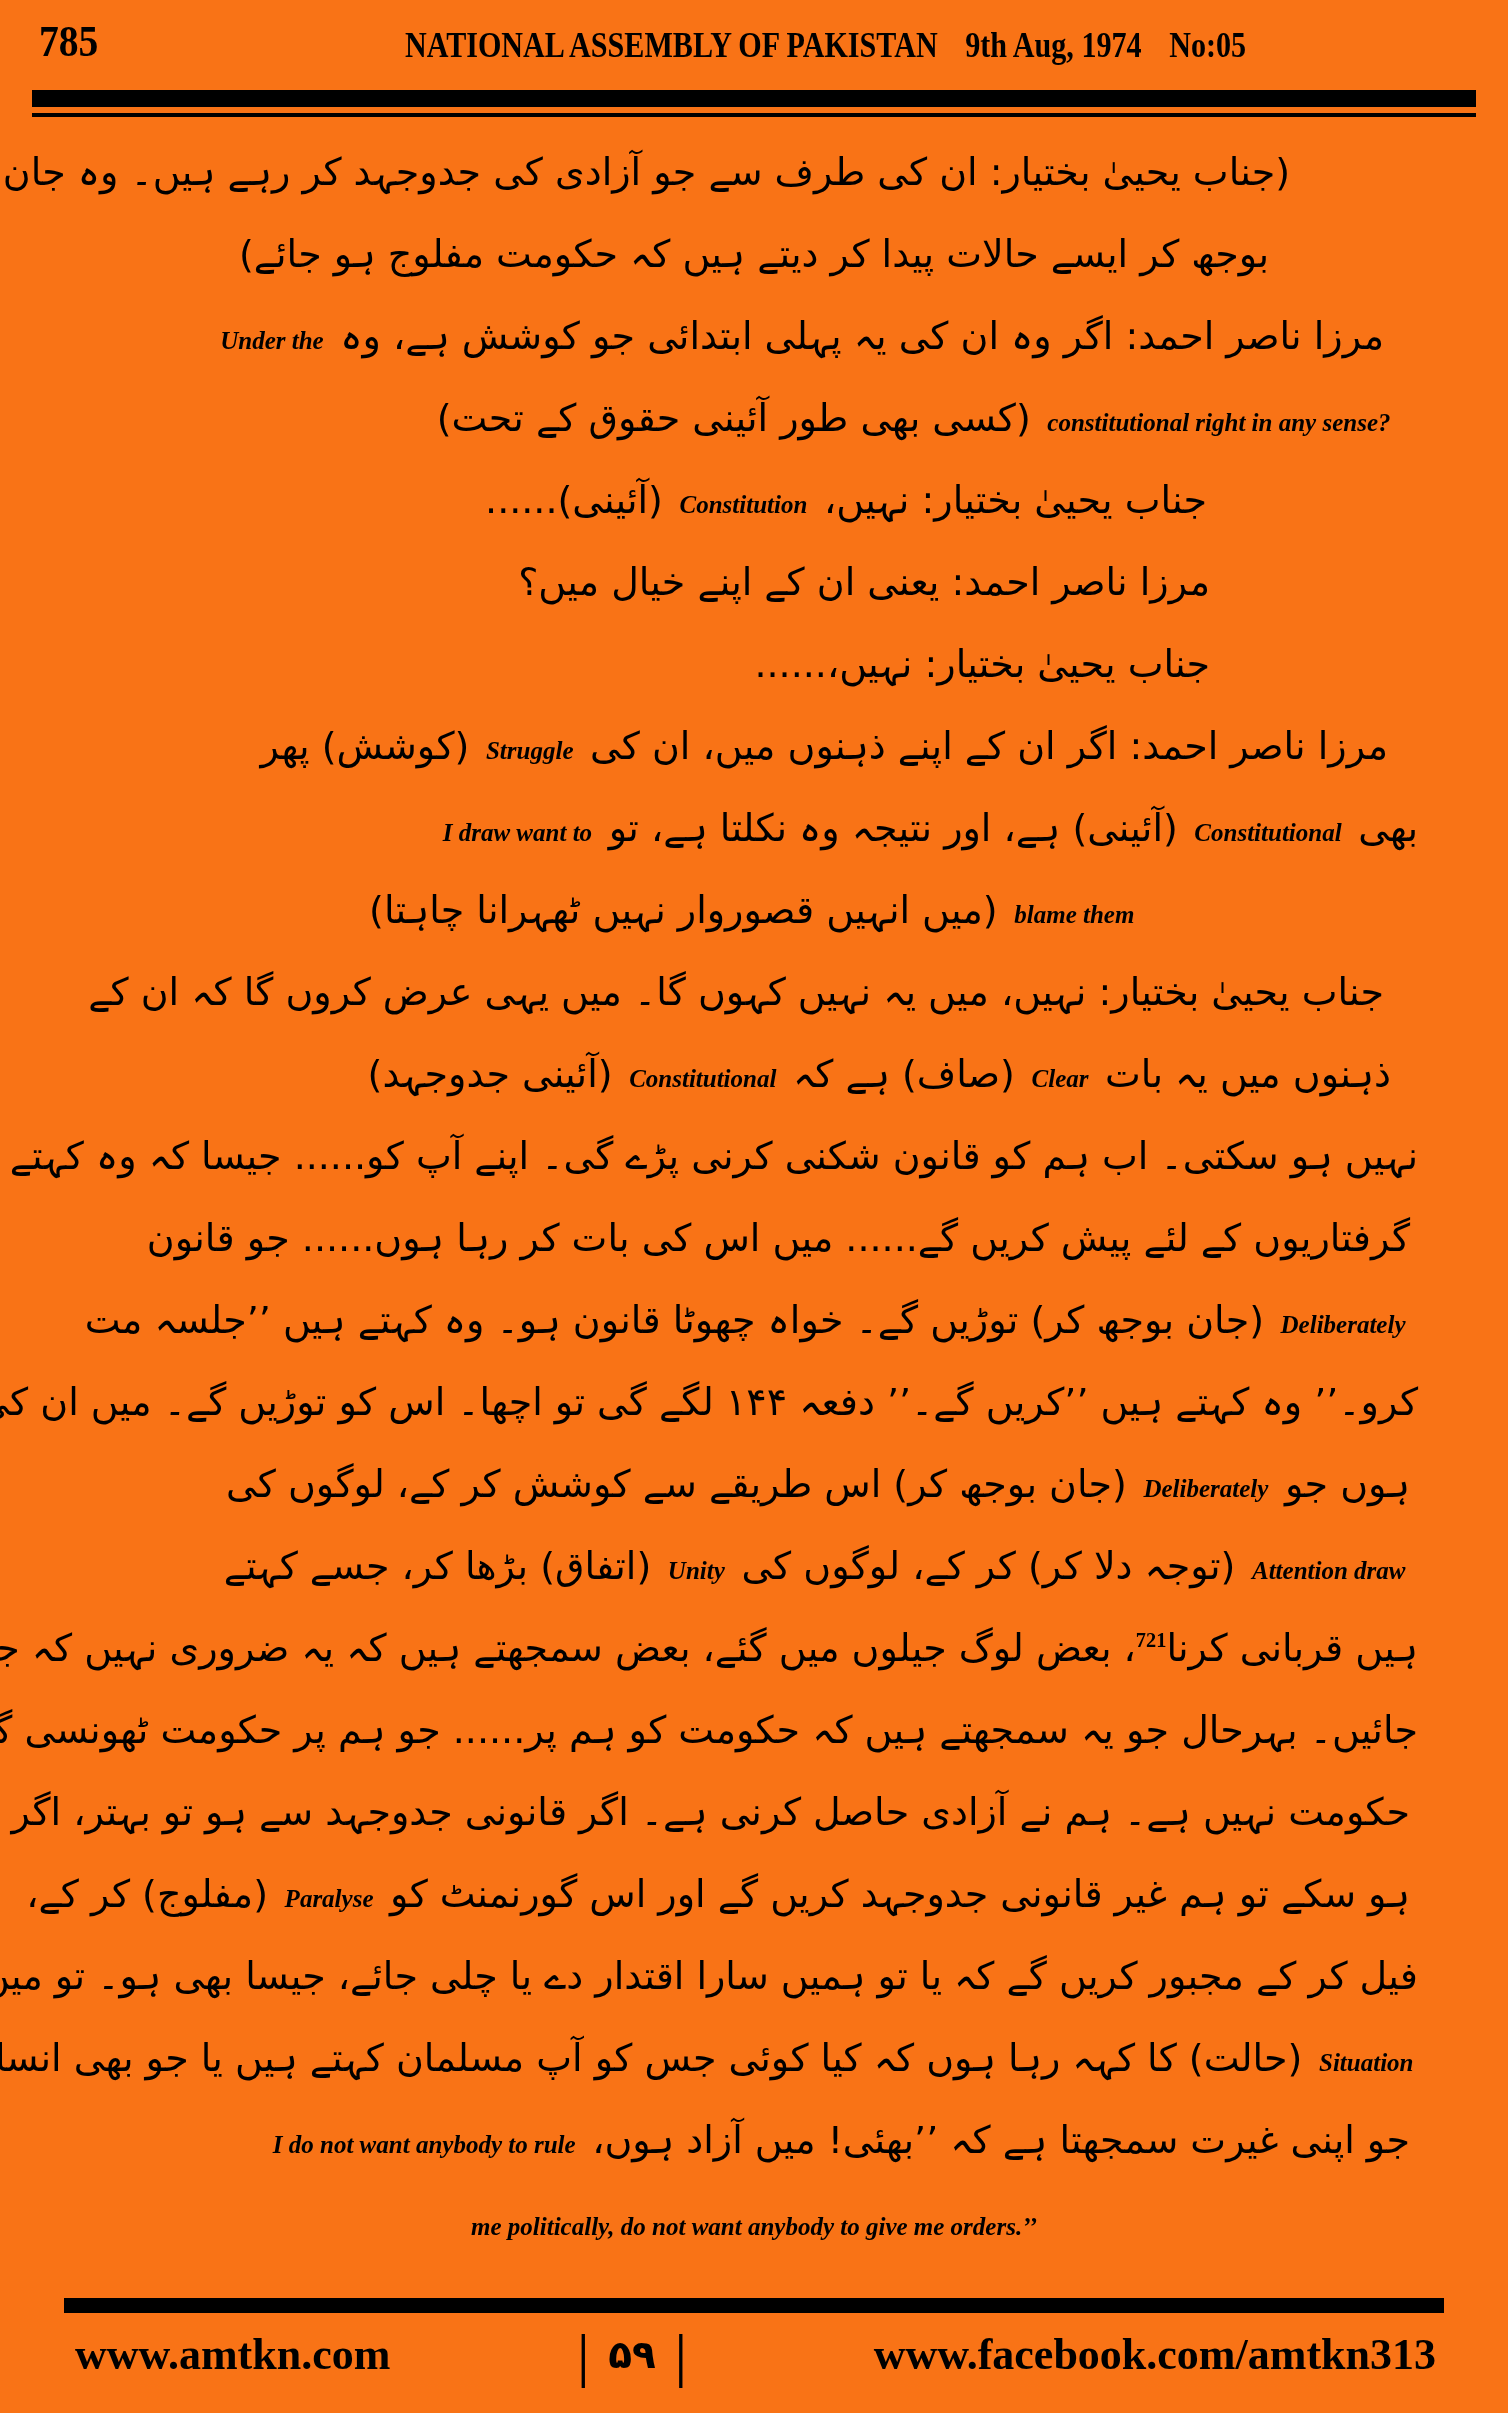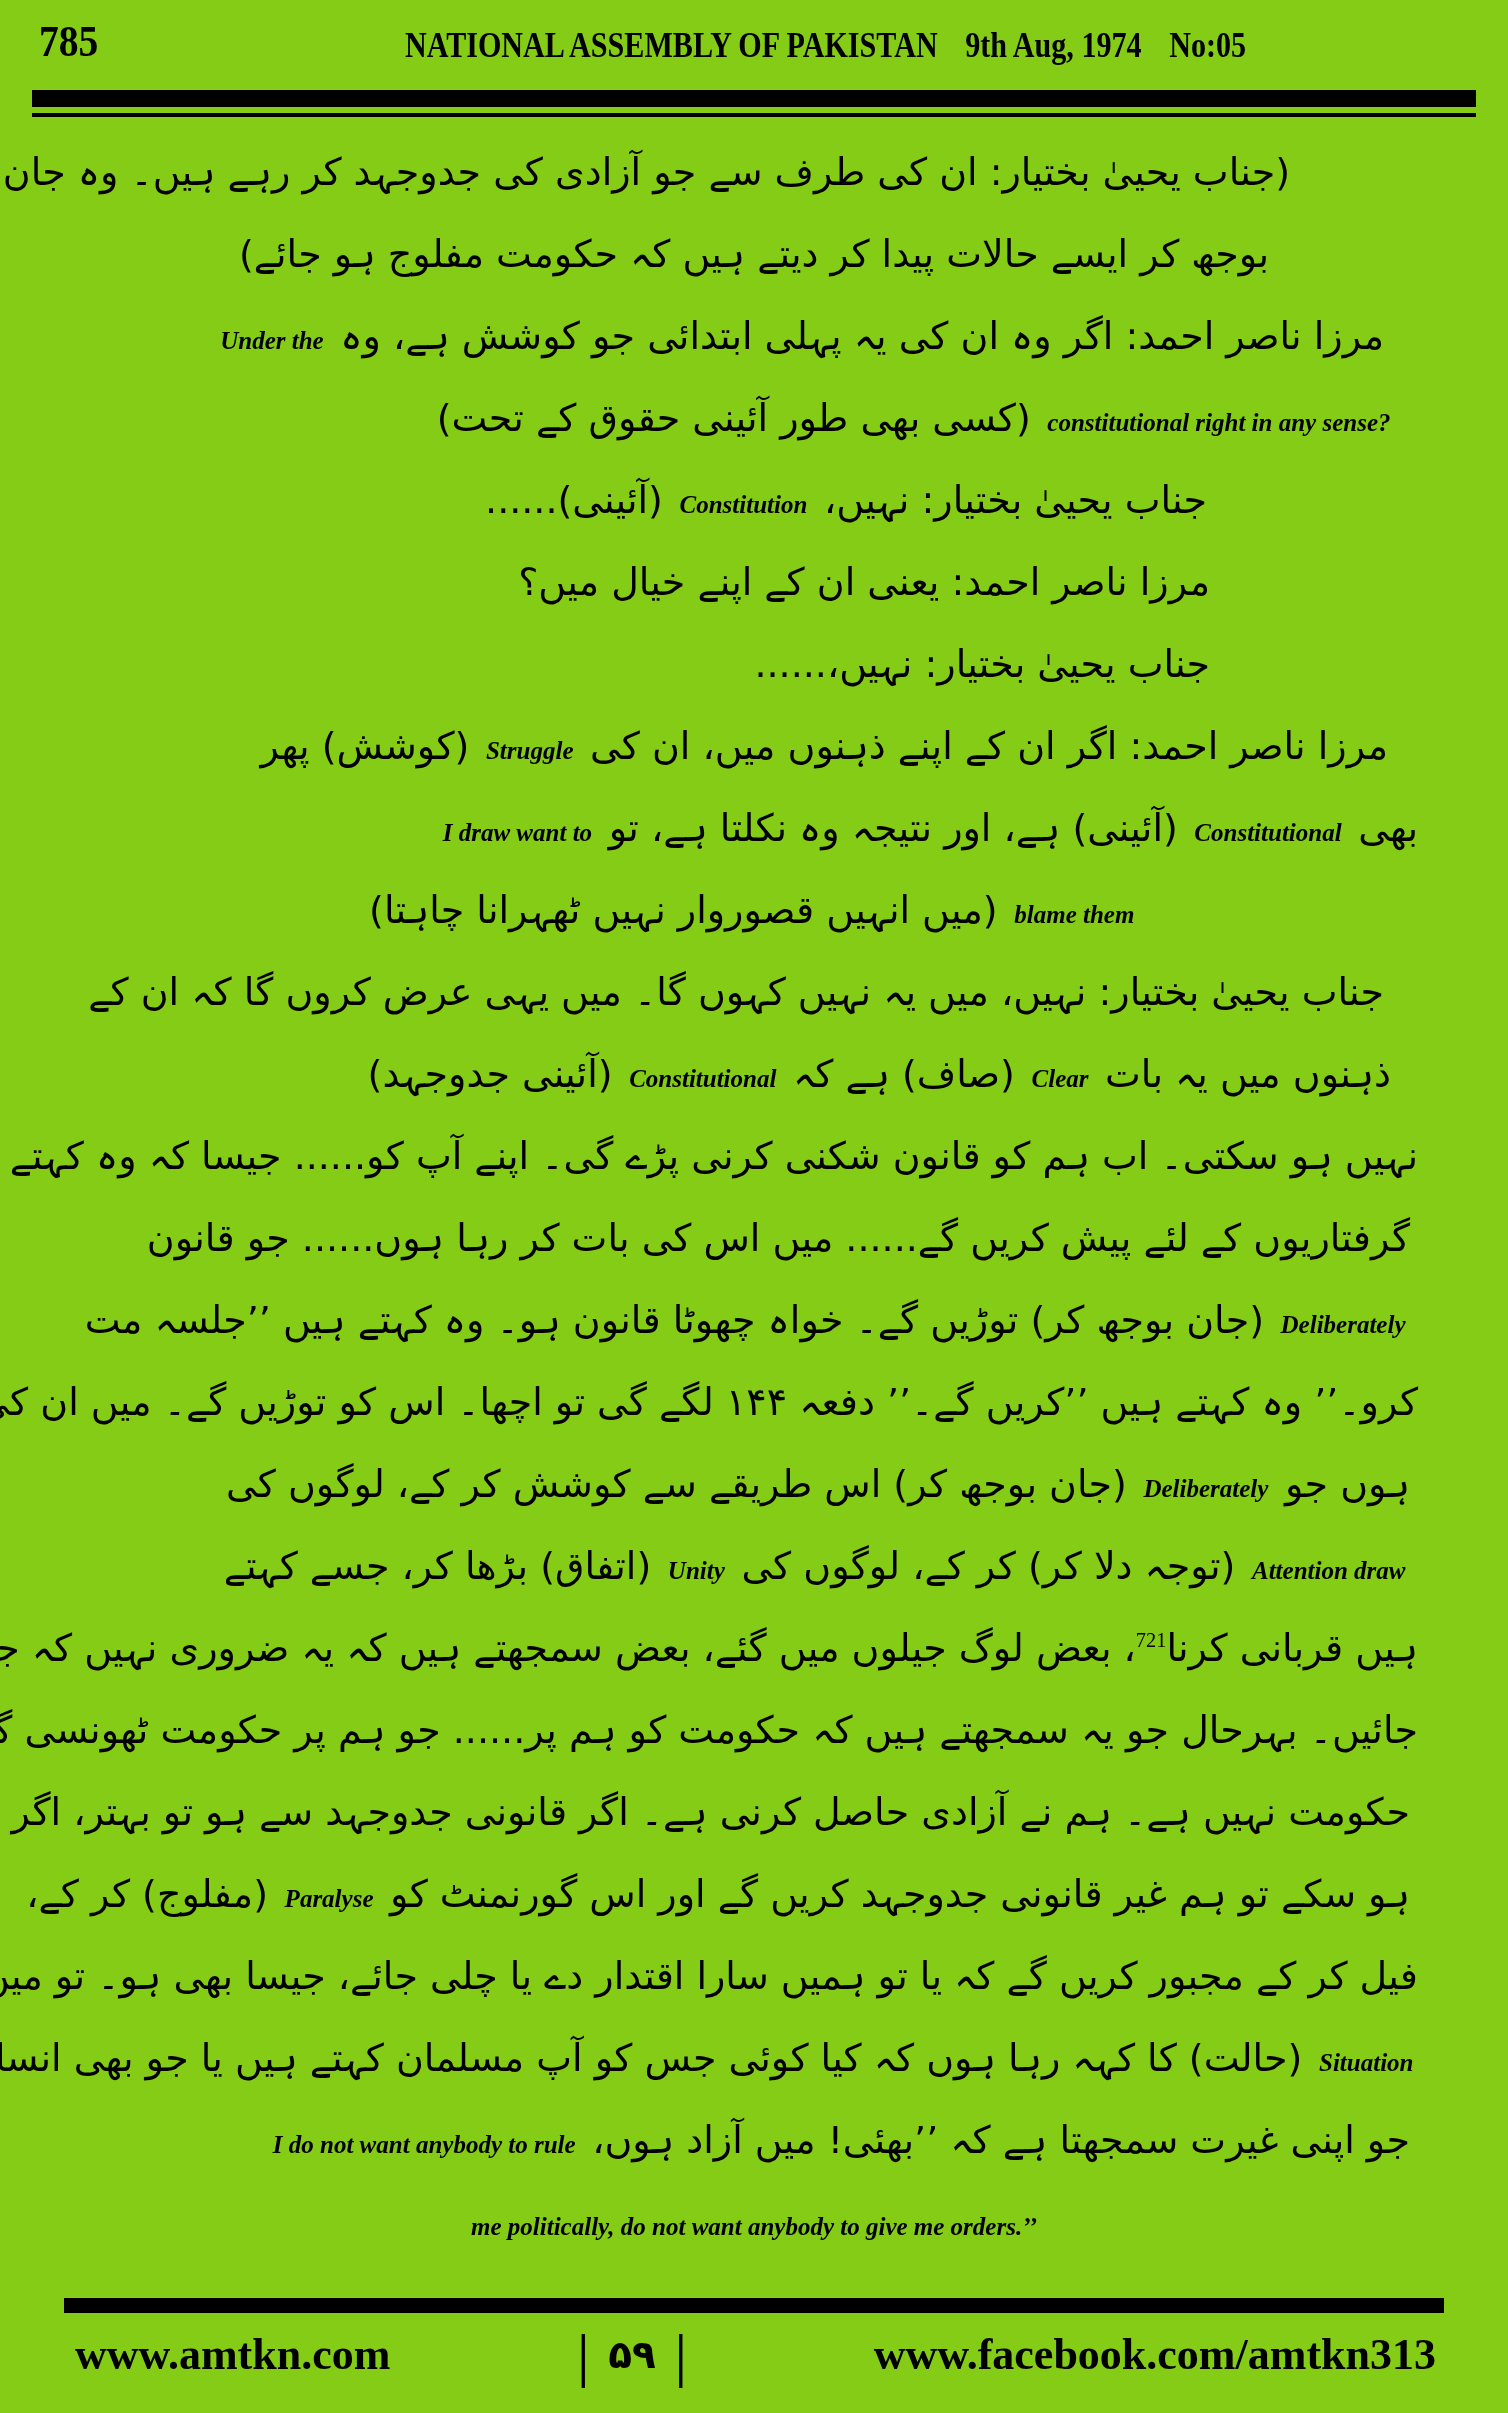--- a/index.html
+++ b/index.html
@@ -1,19 +1,19 @@
 <!DOCTYPE html>
 <html lang="ur" style="font-size:12px"><head>
 <meta charset="utf-8">
 <style>
   html,body{margin:0;padding:0;background:#777;}
   .page{
     position:relative;
     width:1508px;height:2413px;
-    background:#84cc16;color:#000;
+    background:#f97316;color:#000;
     overflow:hidden;
     font-family:"DejaVu Sans",sans-serif;
   }
   
   .hdr{
     display:flex;align-items:flex-start;
     padding:12px 39px 0 39px;height:72px;
   }
   .page-num{
     width:143px;flex:0 0 auto;
@@ -44,21 +44,21 @@
   .line.c{text-align:center;padding-right:0 !important;}
   .line .en{
     font-family:"Liberation Serif",serif;
     font-style:italic;font-weight:bold;
     font-size:25px;
     direction:ltr;unicode-bidi:embed;
     padding:0 4.5px;
   }
   .line .sup{
     font-family:"Liberation Serif",serif;
-    font-size:20.4px;font-weight:normal;
+    font-size:20.4px;font-weight:bold;
     vertical-align:super;line-height:0;
     direction:ltr;unicode-bidi:embed;
   }
   
   .foot-bar{height:15px;background:#000;margin:35px 64px 0 64px;}
   .foot{
     display:flex;align-items:center;justify-content:space-between;
     padding:10.6px 72px 0 75px;
     font-family:"Liberation Serif",serif;font-weight:bold;
     font-size:44px;line-height:63px;white-space:nowrap;

